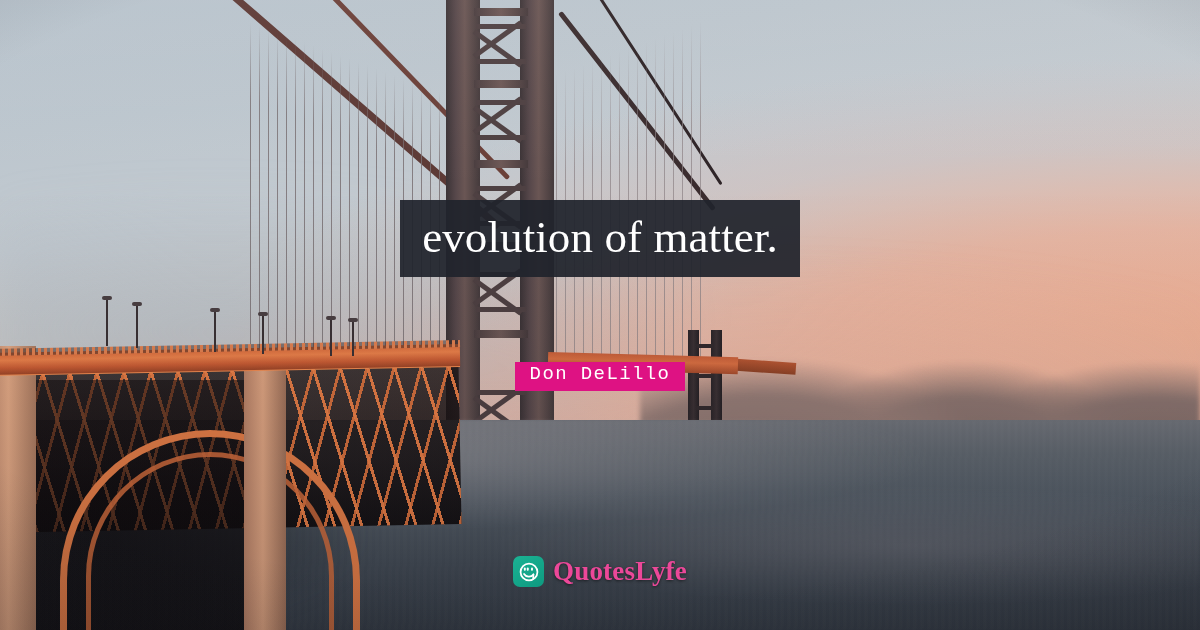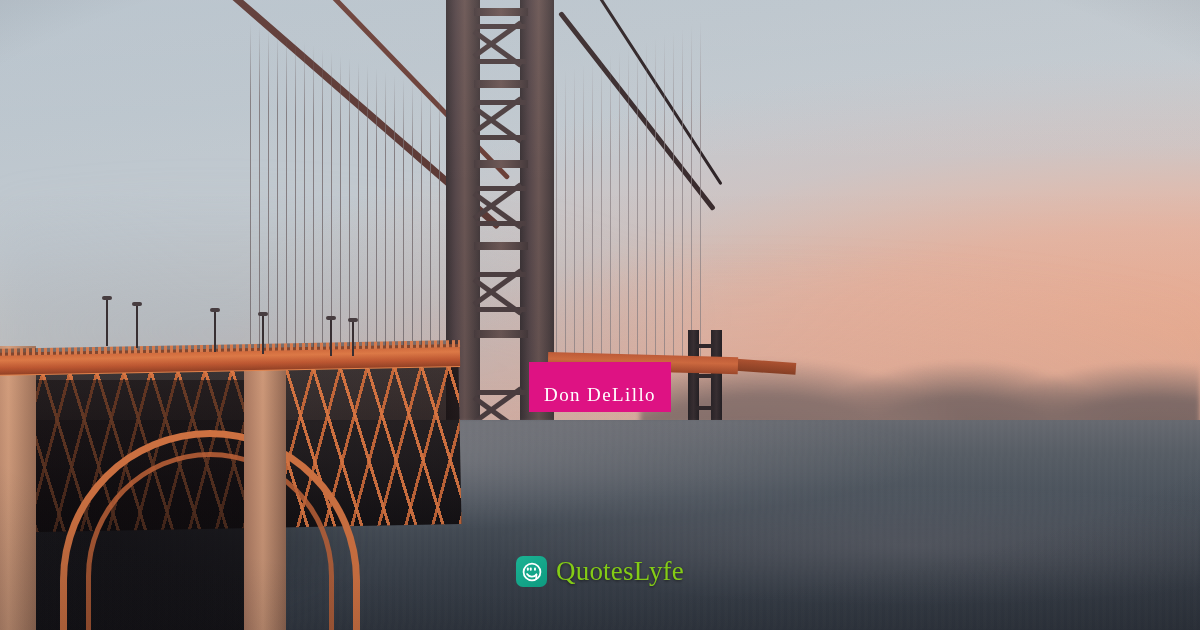--- a/index.html
+++ b/index.html
@@ -203,38 +203,38 @@
     letter-spacing:.1px;
     padding:15px 22px 17px 22px;
   }
   .qline + .qline { margin-top:4px; }
 
   .author-wrap { position:absolute; left:0; top:362px; width:1200px; text-align:center; }
   .author-badge {
     display:inline-block;
     background:#de1283;
     color:#ffffff;
-    font-family:Liberation Serif, serif;
+    font-family:Liberation Mono, monospace;
     font-size:19px; font-weight:400; letter-spacing:1.4px;
-    padding:22px 15px 6px 15px;
+    padding:1px 15px 6px 15px;
   }
 
   .brand {
     position:absolute; left:0; top:556px; width:1200px;
     display:flex; align-items:center; justify-content:center; gap:9px;
   }
   .brand-mark {
     width:31px; height:31px; border-radius:7px;
     background:linear-gradient(145deg,#1bb394 0%,#0e9a80 100%);
     display:flex; align-items:center; justify-content:center;
     flex:0 0 auto;
   }
   .brand-name {
-    color:#84cc16; font-family:"Liberation Serif", serif;
-    font-size:27px; font-weight:400; letter-spacing:.2px;
+    color:#ec4899; font-family:"Liberation Serif", serif;
+    font-size:27px; font-weight:700; letter-spacing:.2px;
     text-shadow:0 1px 3px rgba(0,0,0,.55);
   }
 </style>
 </head>
 <body>
 
 <div id="stage">
 
   <div class="photo">
     <div class="sky"></div>
@@ -297,20 +297,23 @@
     <div class="lamp" style="left:262px; top:316px; height:38px;"></div>
     <div class="lamp" style="left:330px; top:320px; height:36px;"></div>
     <div class="lamp" style="left:352px; top:322px; height:34px;"></div>
 
     <div class="tone"></div>
   </div>
 
   <div class="content">
 
     <div class="quote-block">
+      <div class="qline">
+        <span class="qtext">evolution of matter.</span>
+      </div>
     </div>
 
     <div class="author-wrap">
       <span class="author-badge">Don DeLillo</span>
     </div>
 
     <div class="brand">
       <span class="brand-mark">
         <svg width="22" height="22" viewBox="0 0 24 24" aria-hidden="true">
           <circle cx="12" cy="12" r="9.2" fill="none" stroke="#ffffff" stroke-width="1.9"></circle>

